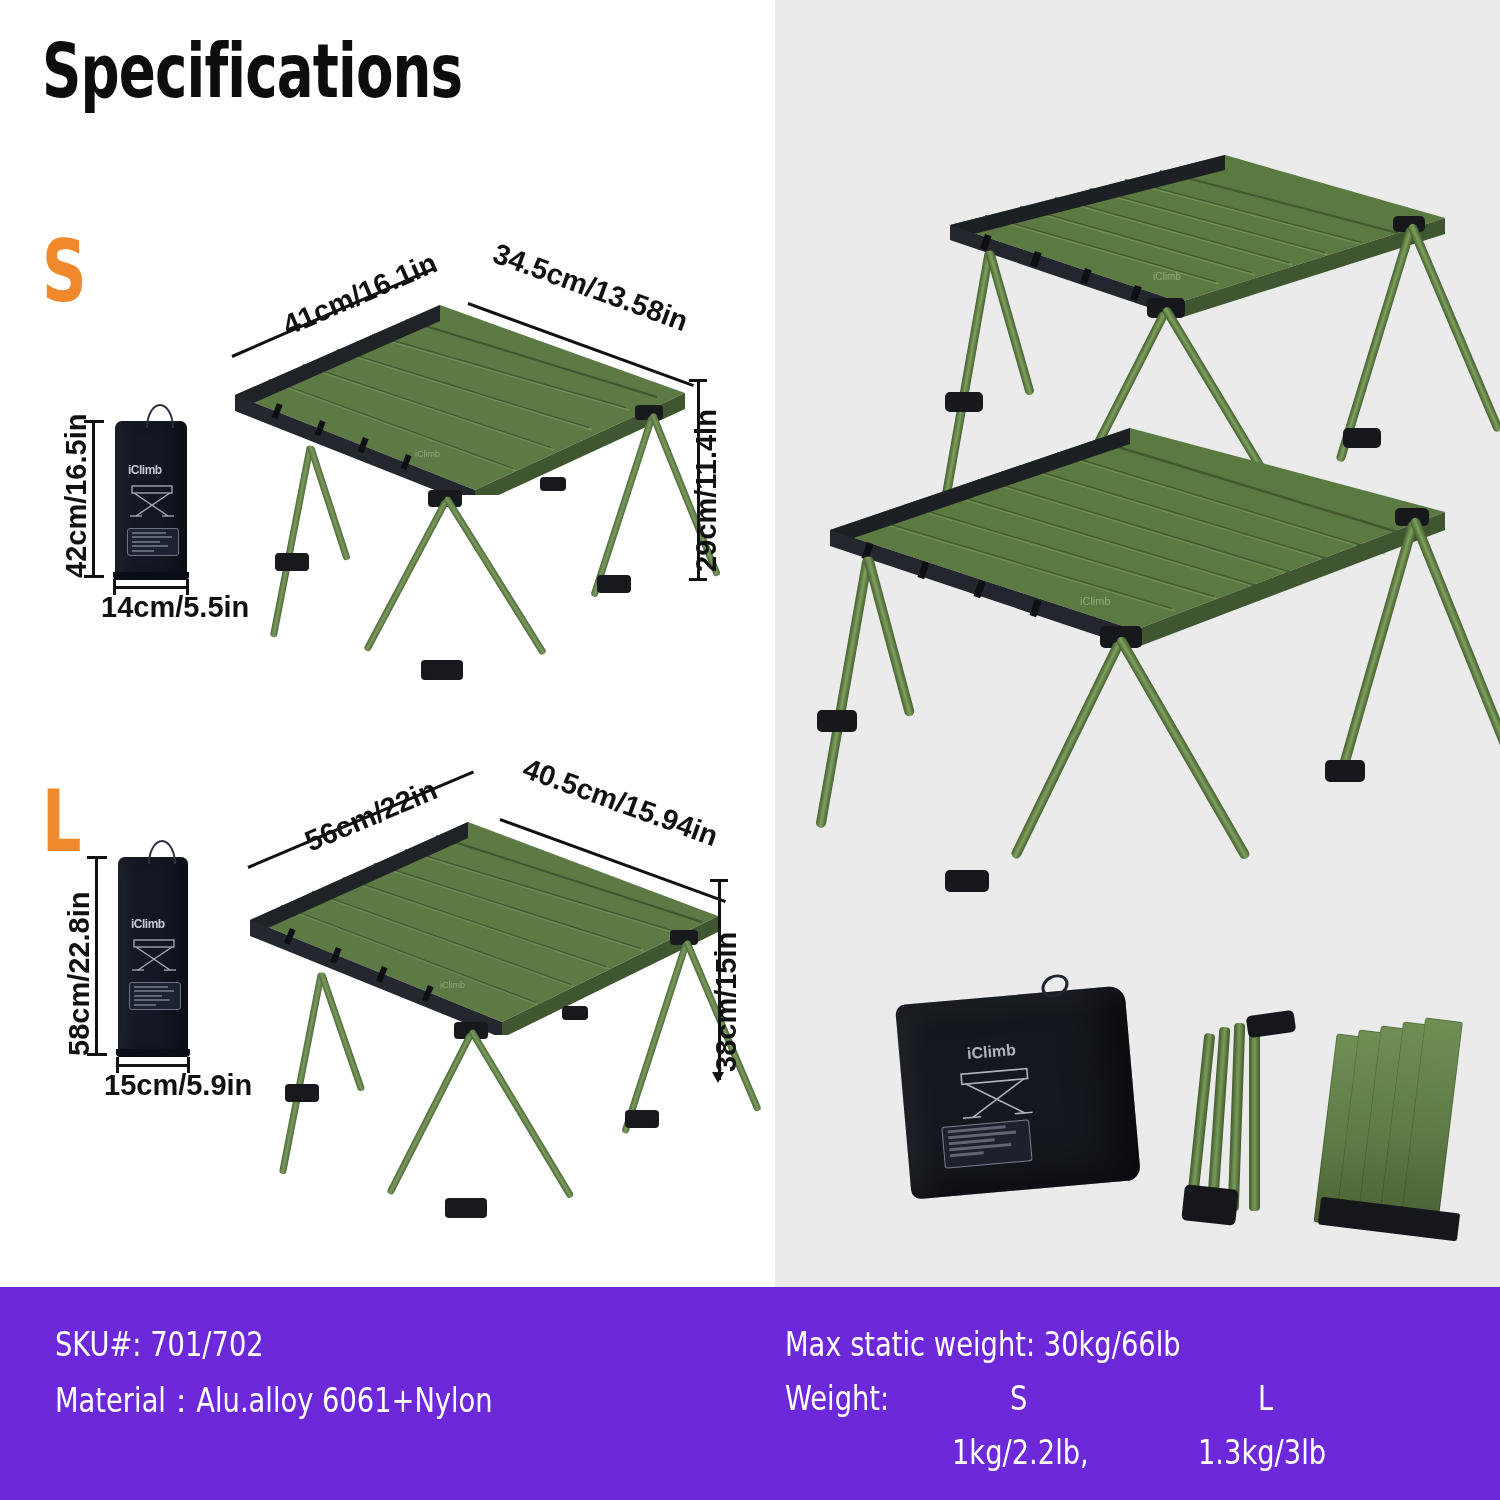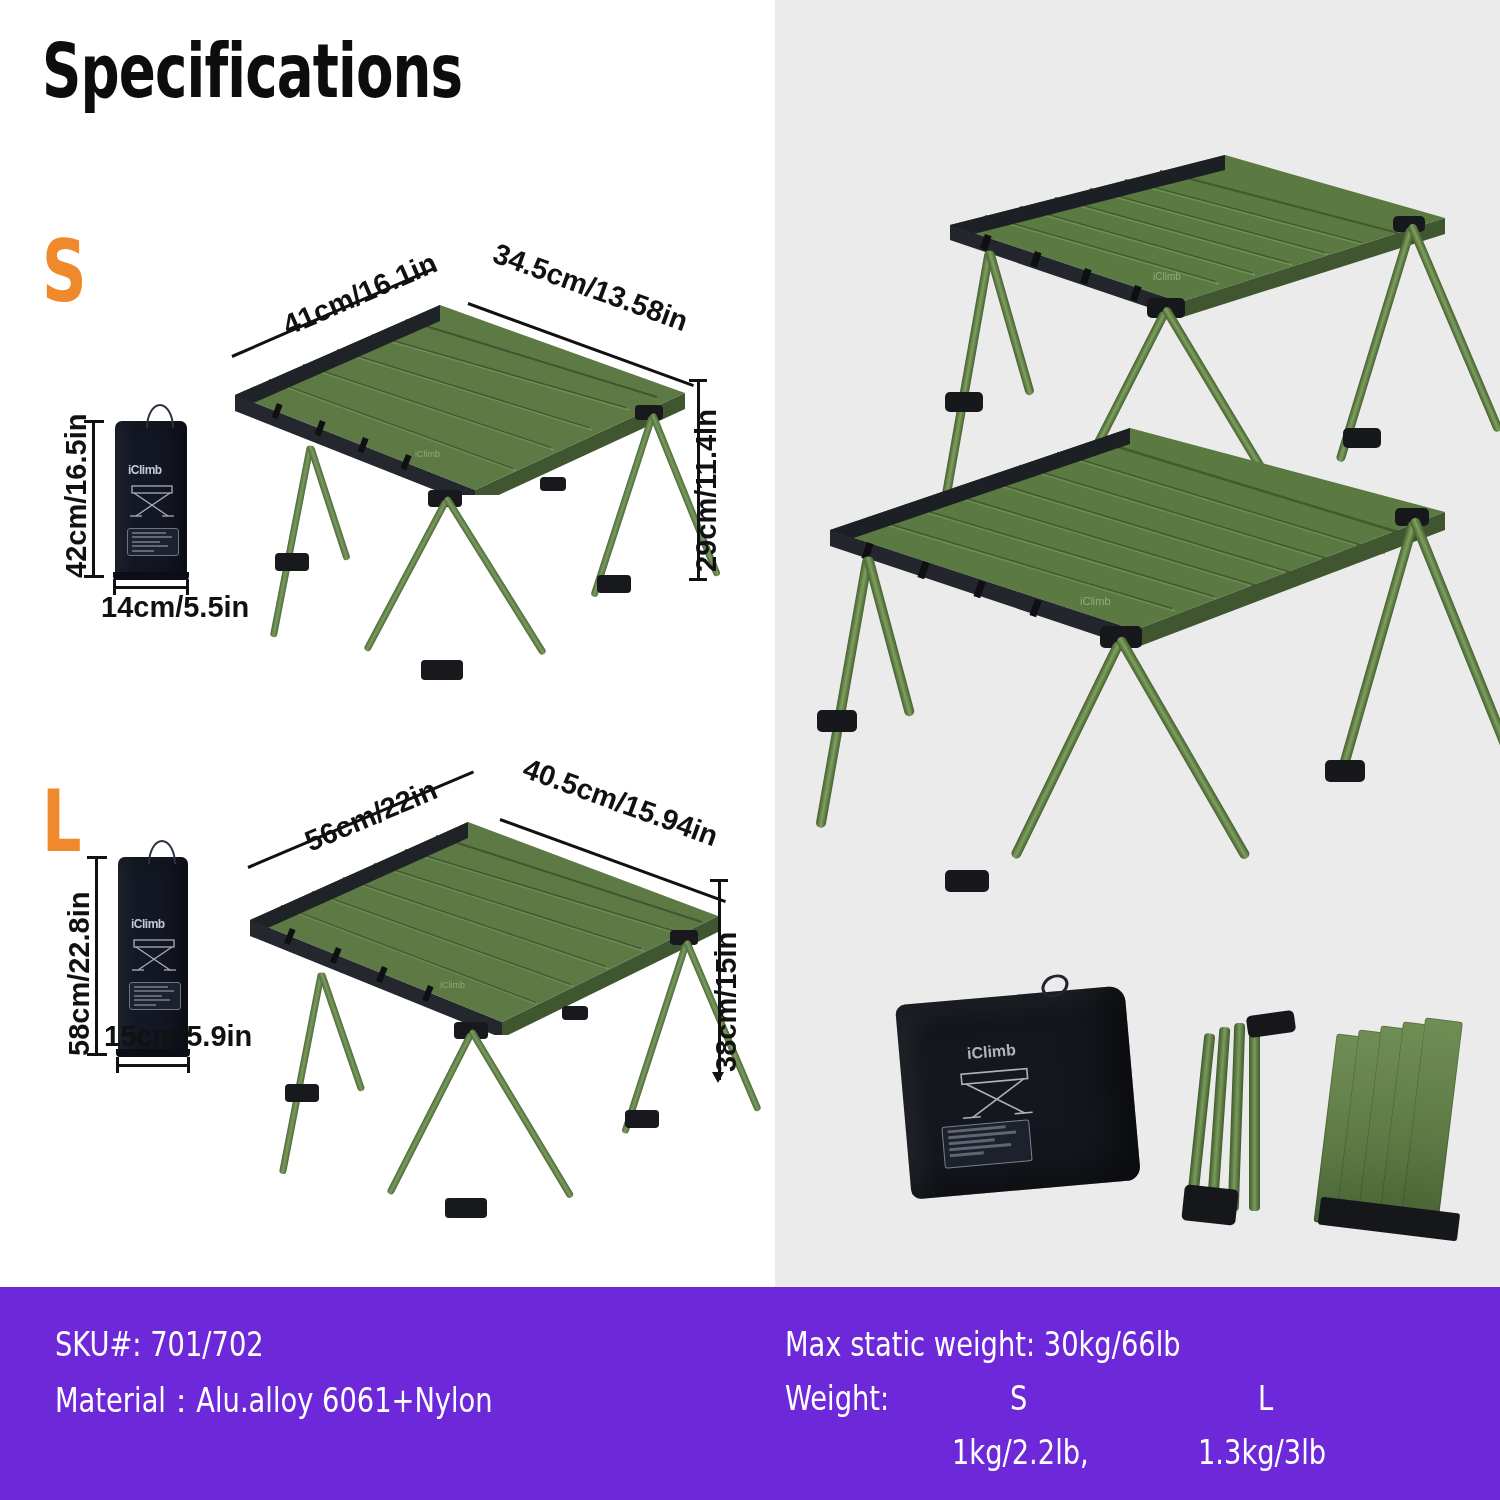--- a/index.html
+++ b/index.html
@@ -267,21 +267,21 @@
         <div class="dline v" style="left:95px;top:856px;height:200px;"></div>
         <div class="tick" style="left:87px;top:856px;width:20px;height:3px;"></div>
         <div class="tick" style="left:87px;top:1053px;width:20px;height:3px;"></div>
         <div class="dim" style="left:63px;top:1056px;font-size:29px;transform:rotate(-90deg);">58cm/22.8in</div>
       </div>
 
       <div>
         <div class="dline h" style="left:116px;top:1064px;width:74px;"></div>
         <div class="tick" style="left:116px;top:1057px;width:3px;height:16px;"></div>
         <div class="tick" style="left:187px;top:1057px;width:3px;height:16px;"></div>
-        <div class="dim" style="left:104px;top:1020px;font-size:29px;">15cm/5.9in</div>
+        <div class="dim" style="left:104px;top:1069px;font-size:29px;">15cm/5.9in</div>
       </div>
 
       <div class="tbl" style="left:240px;top:800px;width:490px;height:400px;">
         <div style="position:absolute;left:0;top:0;width:490px;height:230px;">
           <svg width="490" height="235" style="position:absolute;left:0;top:0;">
             <polygon points="10,120 228,22 478,116 262,222" fill="#5d7a45"></polygon>
             <g stroke="#3f5630" stroke-width="2">
               <line x1="41" y1="106" x2="296" y2="203"></line>
               <line x1="72" y1="92" x2="331" y2="185"></line>
               <line x1="103" y1="78" x2="366" y2="167"></line>

